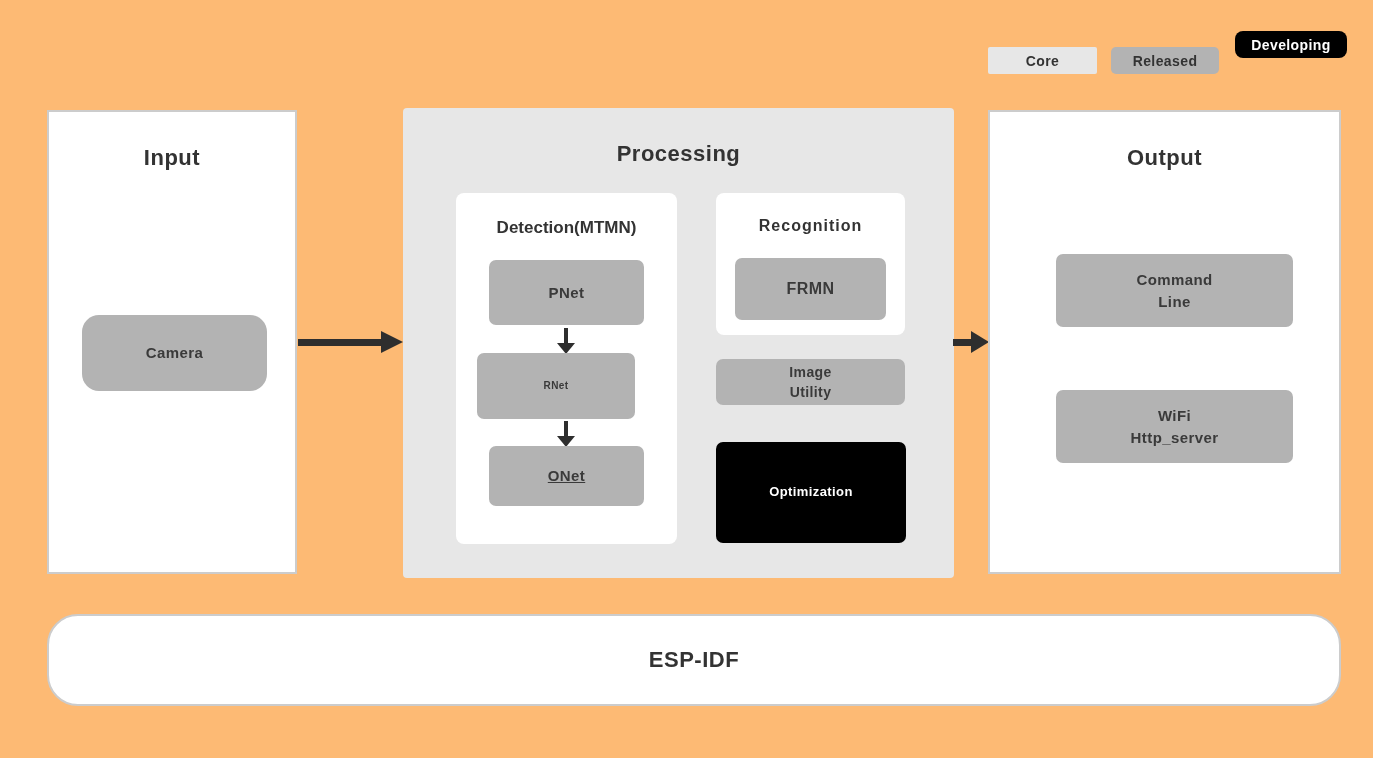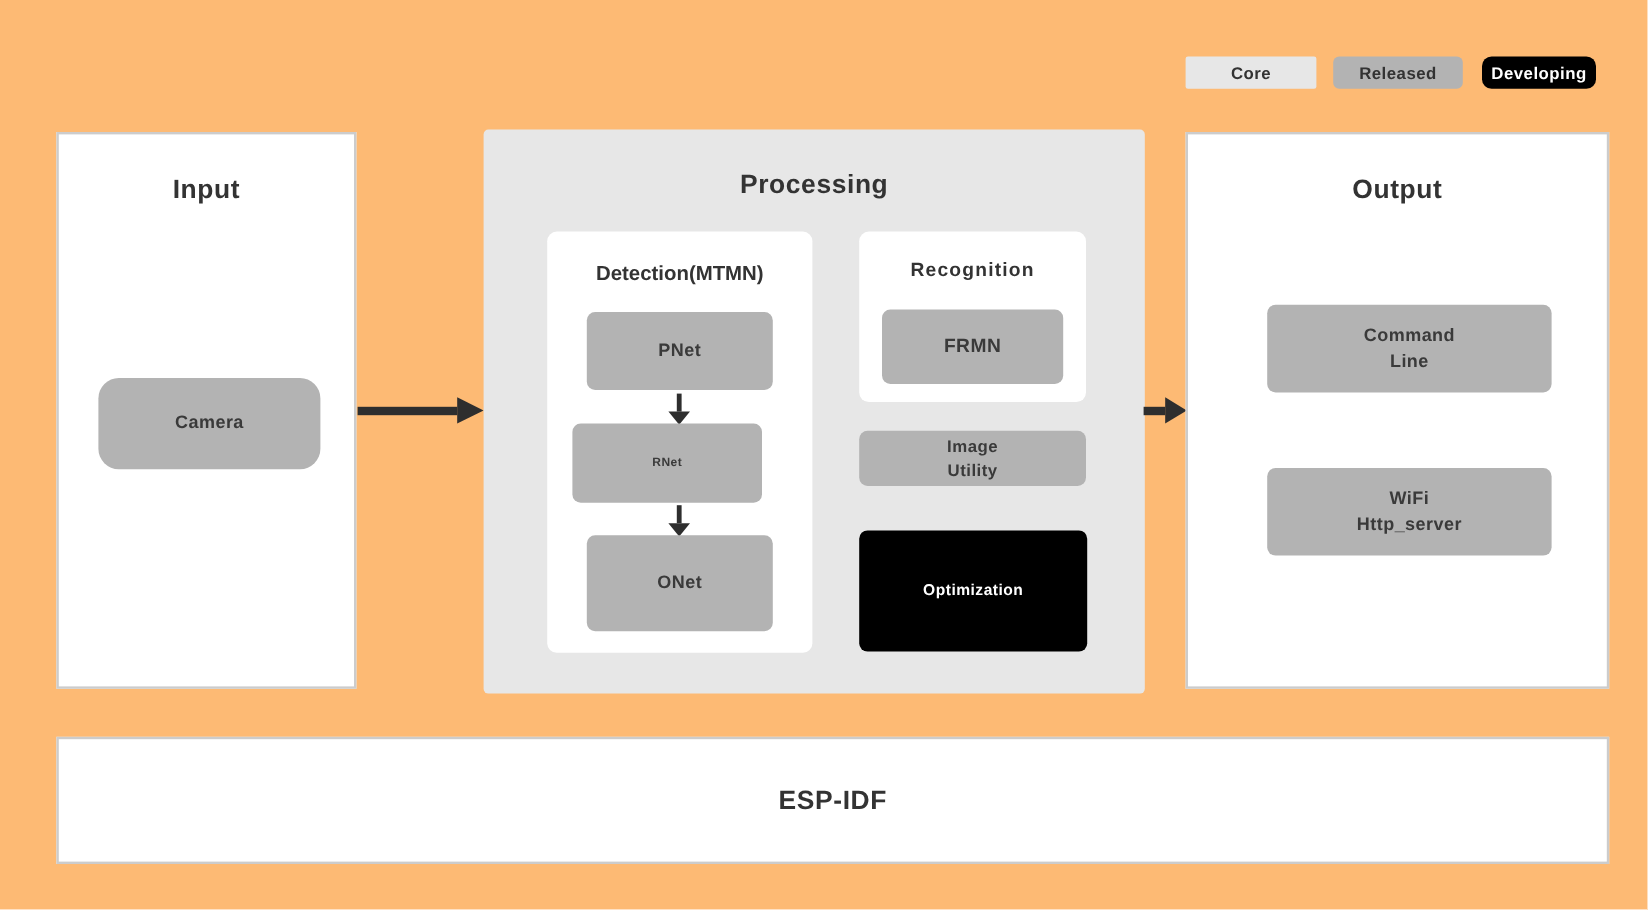--- a/index.html
+++ b/index.html
@@ -41,21 +41,21 @@
 <body>
 
 <div id="canvas">
 
   <div class="legend-chip legend-core" style="left:988px;top:47px;width:109px;height:27px;">
     <span>Core</span>
   </div>
   <div class="legend-chip legend-released" style="left:1111px;top:47px;width:108px;height:27px;">
     <span>Released</span>
   </div>
-  <div class="legend-chip legend-developing" style="left:1235px;top:47px;width:95px;height:27px;">
+  <div class="legend-chip legend-developing" style="left:1235px;top:31px;width:112px;height:27px;">
     <span>Developing</span>
   </div>
 
   <div class="outline-box" style="left:47px;top:110px;width:250px;height:464px;">
     <div class="section-title" style="top:33px;">Input</div>
     <div class="chip chip-gray" style="left:33px;top:203px;width:185px;height:76px;font-size:15px;border-radius:17px;">
       <span>Camera</span>
     </div>
   </div>
 
@@ -76,21 +76,21 @@
         <div class="shaft" style="height:15px;"></div>
         <div class="head" style="top:15px;"></div>
       </div>
       <div class="chip chip-gray" style="left:21px;top:160px;width:158px;height:66px;font-size:10px;">
         <span>RNet</span>
       </div>
       <div class="v-arrow" style="left:101px;top:228px;height:28px;">
         <div class="shaft" style="height:15px;"></div>
         <div class="head" style="top:15px;"></div>
       </div>
-      <div class="chip chip-gray" style="left:33px;top:253px;width:155px;height:80px;font-size:15px;">
+      <div class="chip chip-gray" style="left:33px;top:253px;width:155px;height:60px;font-size:15px;text-decoration:underline;">
         <span>ONet</span>
       </div>
     </div>
 
     <div class="panel-white" style="left:313px;top:85px;width:189px;height:142px;">
       <div class="panel-title" style="top:24px;font-size:16px;letter-spacing:1px;">Recognition</div>
       <div class="chip chip-gray" style="left:19px;top:65px;width:151px;height:62px;font-size:16px;">
         <span>FRMN</span>
       </div>
     </div>
@@ -121,17 +121,17 @@
       </span>
     </div>
     <div class="chip chip-gray" style="left:66px;top:278px;width:237px;height:73px;font-size:15px;">
       <span>
         <span>WiFi</span><br>
         <span>Http_server</span>
       </span>
     </div>
   </div>
 
-  <div class="outline-box" style="left:47px;top:614px;width:1294px;height:106px;display:flex;align-items:center;justify-content:center;">
+  <div class="outline-box" style="left:47px;top:614px;width:1294px;height:92px;display:flex;align-items:center;justify-content:center;border-radius:31px;">
     <div style="font-weight:bold;font-size:22px;color:#333;letter-spacing:0.5px;">ESP-IDF</div>
   </div>
 
 </div>
 
 </body></html>

